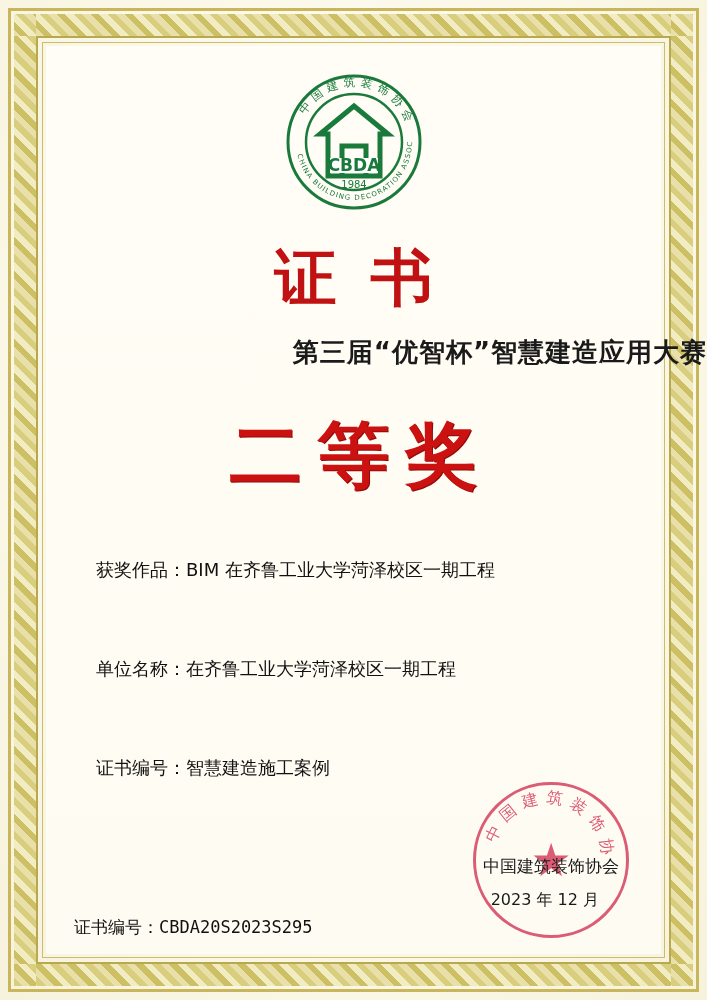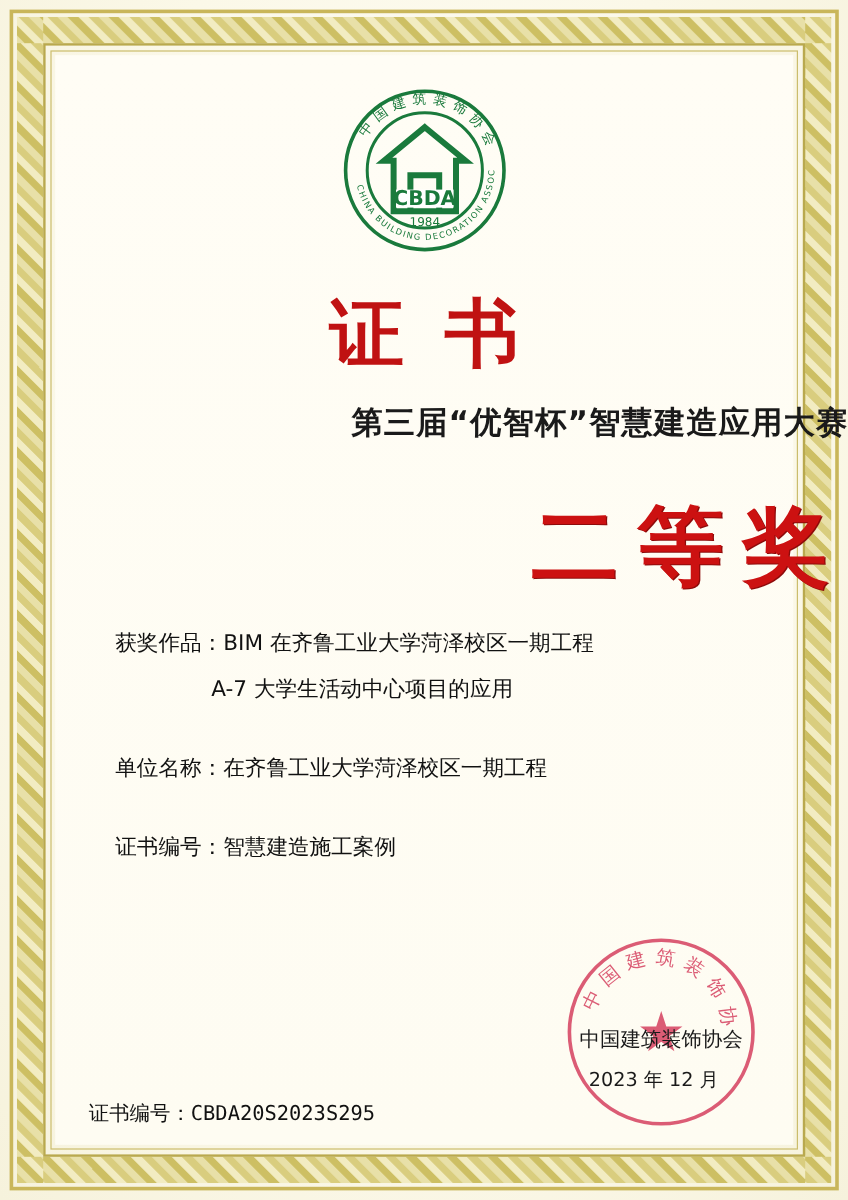--- a/index.html
+++ b/index.html
@@ -74,37 +74,37 @@
   .subtitle{
     position:absolute;left:0;right:0;top:335px;
     text-align:right;
     font-size:26px;
     font-weight:bold;
     color:#1a1a1a;
     letter-spacing:1px;
   }
   .award{
     position:absolute;left:0;right:0;top:408px;
-    text-align:right;
+    text-align:center;
     font-family:"DejaVu Serif", serif;
     font-weight:bold;
     font-size:72px;
     letter-spacing:16px;
     text-indent:16px;
     color:#cc1111;
     text-shadow:1px 1px 0 #8d0b0b;
   }
 
   .body-block{
     position:absolute;left:96px;right:70px;top:520px;
     font-size:18px;
     color:#111;
     line-height:34px;
   }
-  .row{margin-bottom:4px;}
+  .row{margin-bottom:4px;margin-top:33px;}
   .row .lbl{ }
   .row .val{ }
   .indent{ padding-left:80px; }
   .gap{height:28px;}
 
   .seal{
     position:absolute;right:78px;top:782px;
     width:150px;height:150px;
     border:3px solid #d43a5a;
     border-radius:50%;
@@ -171,21 +171,20 @@
 
   <div class="title-zs">证书</div>
   <div class="subtitle">第三届“优智杯”智慧建造应用大赛</div>
   <div class="award">二等奖</div>
 
   <div class="body-block">
 
     <div class="row">
       <span class="lbl">获奖作品：</span><span class="val">BIM 在齐鲁工业大学菏泽校区一期工程</span>
     </div>
-    <div class="row indent">A-7 大学生活动中心项目的应用</div>
 
     <div class="gap"></div>
 
     <div class="row">
       <span class="lbl">单位名称：</span><span class="val">在齐鲁工业大学菏泽校区一期工程</span>
     </div>
 
     <div class="gap"></div>
 
     <div class="row">

